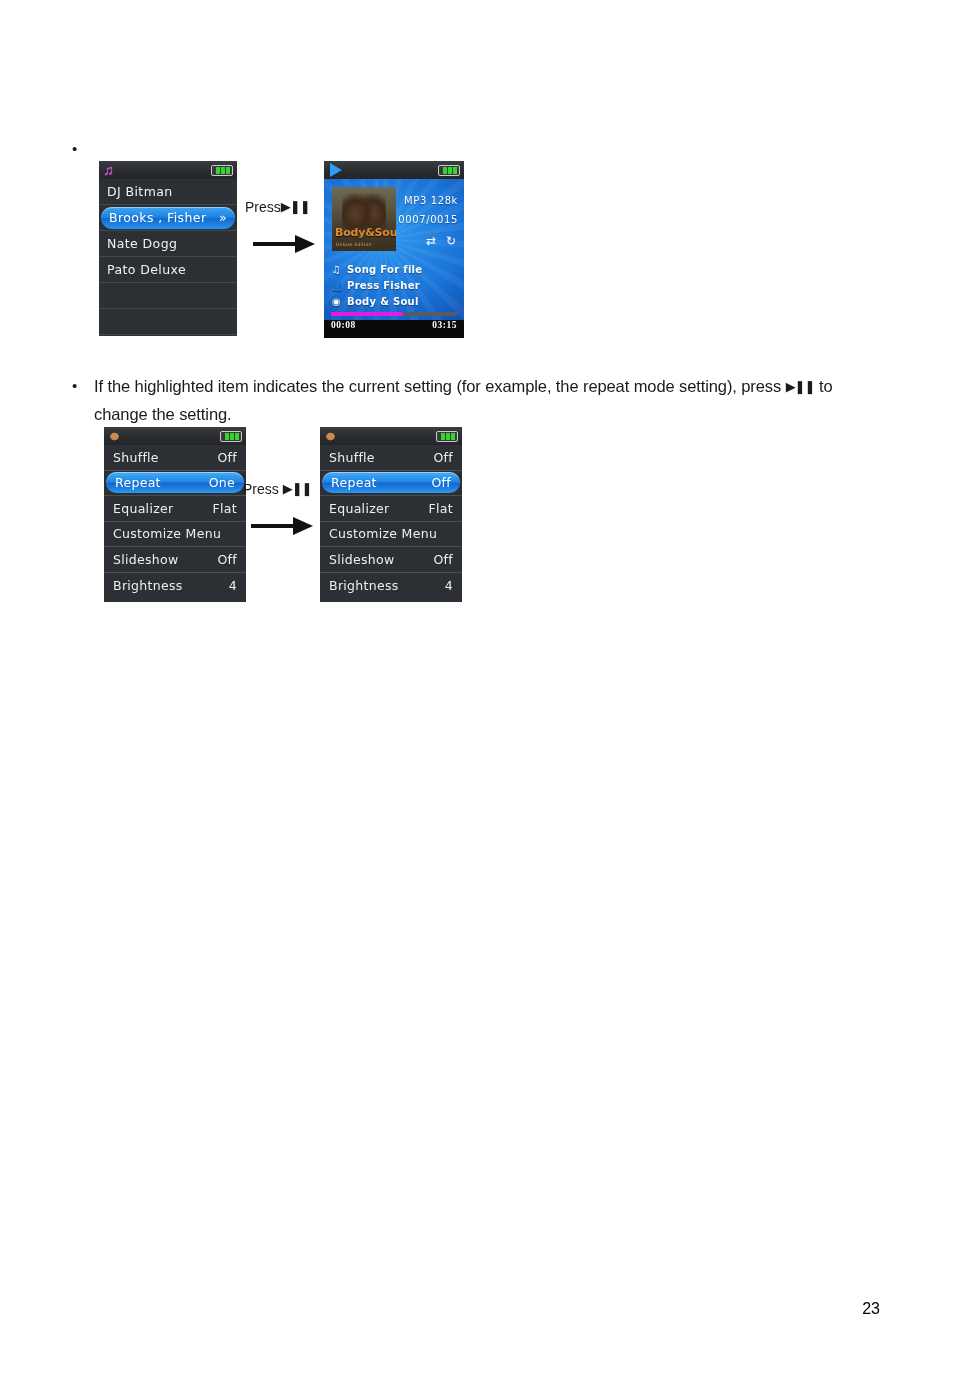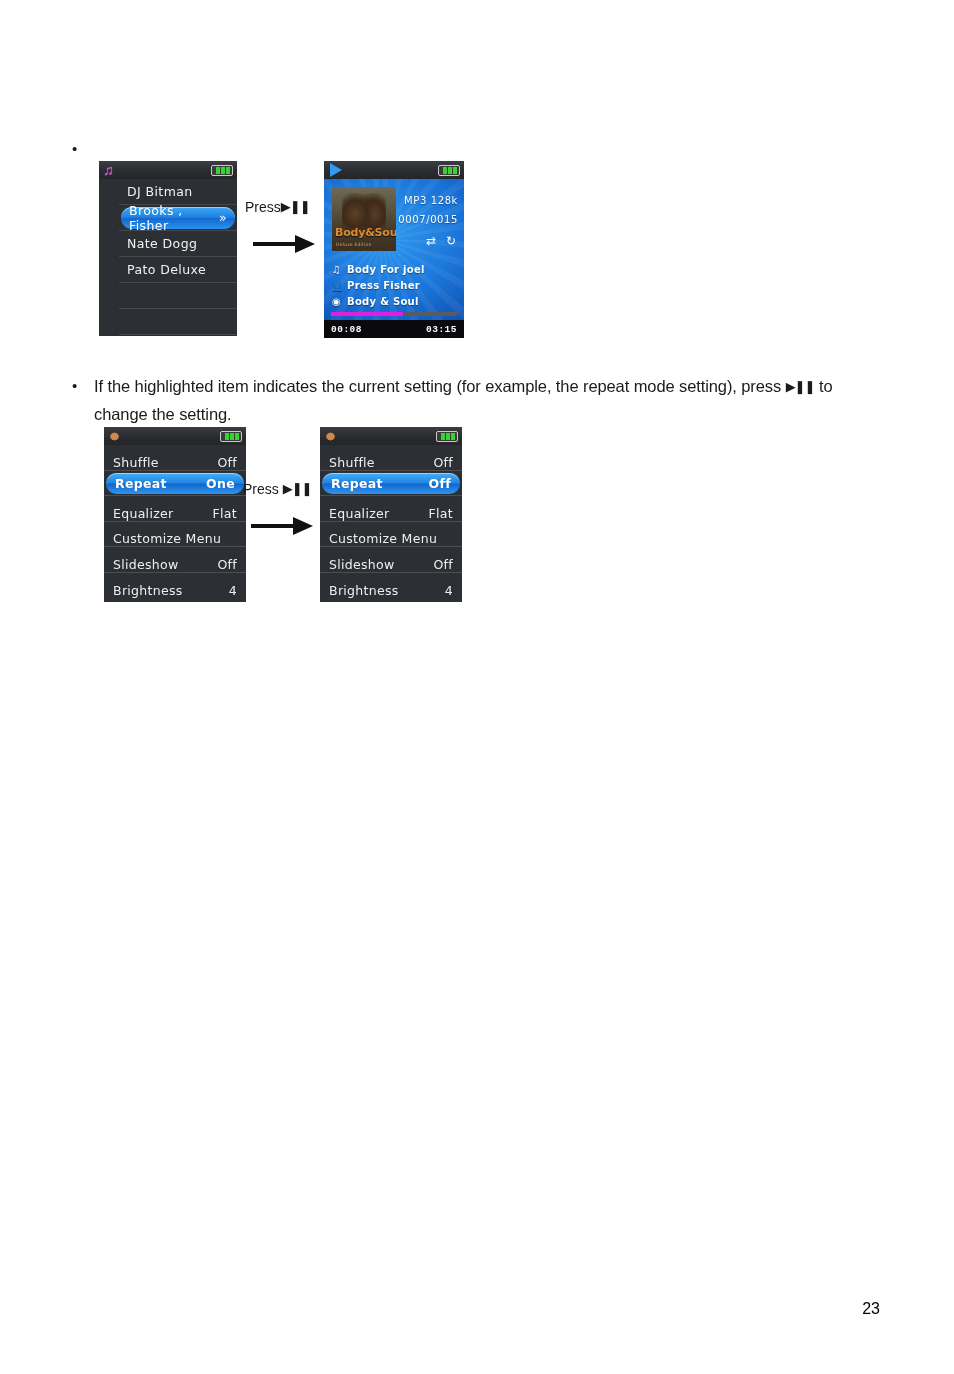--- a/index.html
+++ b/index.html
@@ -140,21 +140,20 @@
     display: flex;
     align-items: center;
     padding: 0 8px;
     box-sizing: border-box;
     border-bottom: 1px solid #45484c;
     color: #f2f2f2;
     font-family: "DejaVu Sans", sans-serif;
     font-size: 12.5px;
     letter-spacing: 0.4px;
     position: relative;
-    margin-left: 20px;
   }
   .list-row.empty { color: transparent; }
   .list-row.selected {
     padding: 0;
     border-bottom: 1px solid #45484c;
   }
   .sel-pill {
     margin: 1px 2px;
     height: 22px;
     flex: 1;
@@ -289,53 +288,53 @@
     background: #e21ce2;
   }
   .np-times {
     position: absolute;
     left: 0;
     right: 0;
     bottom: 0;
     height: 18px;
     background: #0a0a0c;
     display: flex;
-    align-items: center;
+    align-items: flex-start;
     justify-content: space-between;
     padding: 0 7px;
     box-sizing: border-box;
     color: #ffffff;
-    font-family: Liberation Mono, monospace;
+    font-family: Liberation Serif, serif;
     font-size: 9.5px;
     font-weight: bold;
     letter-spacing: 0.5px;
   }
   .play-tri {
     width: 0; height: 0;
     border-top: 7px solid transparent;
     border-bottom: 7px solid transparent;
     border-left: 12px solid #2f9bf4;
     margin-left: 2px;
   }
 
   
   .set-row {
     height: 25.5px;
     display: flex;
-    align-items: flex-end;
+    align-items: center;
     justify-content: space-between;
     padding: 0 9px;
     box-sizing: border-box;
     border-bottom: 1px solid #4a4d51;
     color: #efefef;
     font-family: "DejaVu Sans", sans-serif;
     font-size: 12.5px;
     letter-spacing: 0.3px;
   }
-  .set-row.selected { padding: 0; font-weight: bold; }
+  .set-row.selected { padding: 0; }
   .set-pill {
     margin: 1px 2px;
     height: 21px;
     flex: 1;
     border-radius: 11px;
     background: linear-gradient(to bottom, #46aef6 0%, #1f86e4 46%, #1268cf 54%, #2e96ef 100%);
     box-shadow: inset 0 1px 0 rgba(255,255,255,0.45);
     display: flex;
     align-items: center;
     justify-content: space-between;
@@ -427,21 +426,21 @@
       </div>
 
       <div class="np-modes">
         <span>⇄</span>
         <span>↻</span>
       </div>
 
       <div class="np-tracklines">
         <div class="np-line">
           <span class="ico">♫</span>
-          <span>Body For joel</span>
+          <span>Song For file</span>
         </div>
         <div class="np-line">
           <span class="ico">👤</span>
           <span>Press Fisher</span>
         </div>
         <div class="np-line">
           <span class="ico">◉</span>
           <span>Body &amp; Soul</span>
         </div>
       </div>

